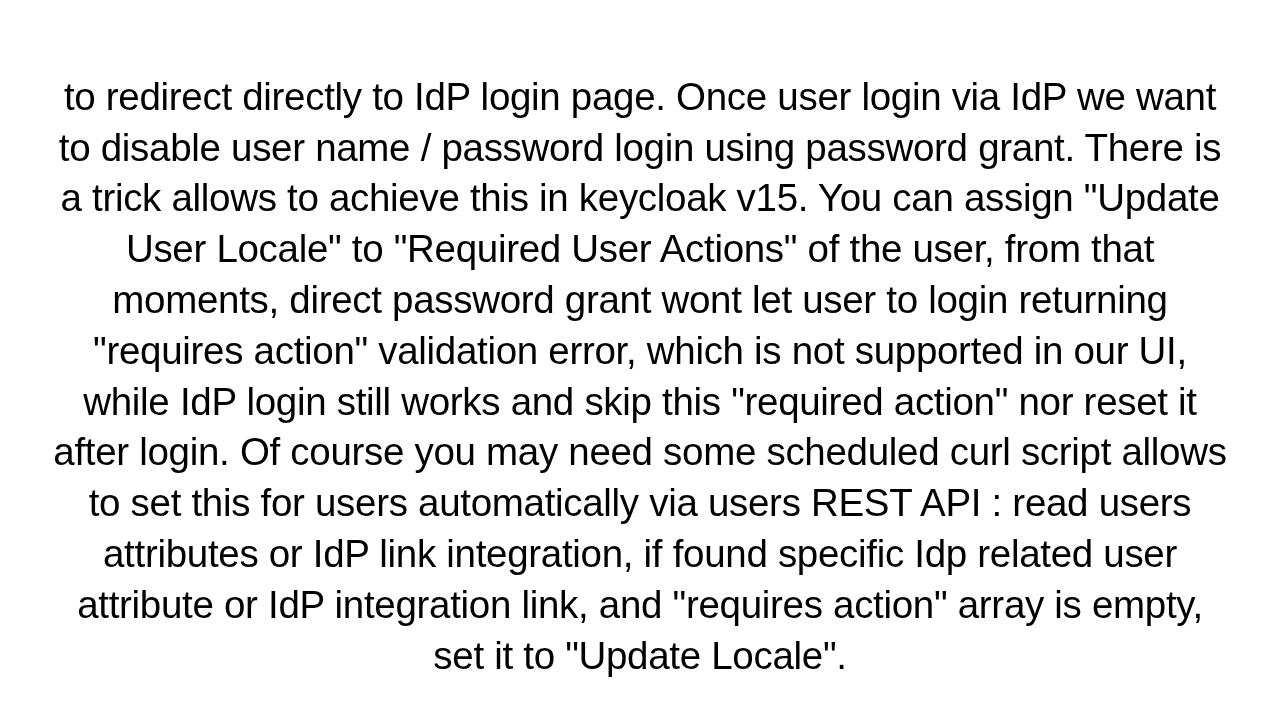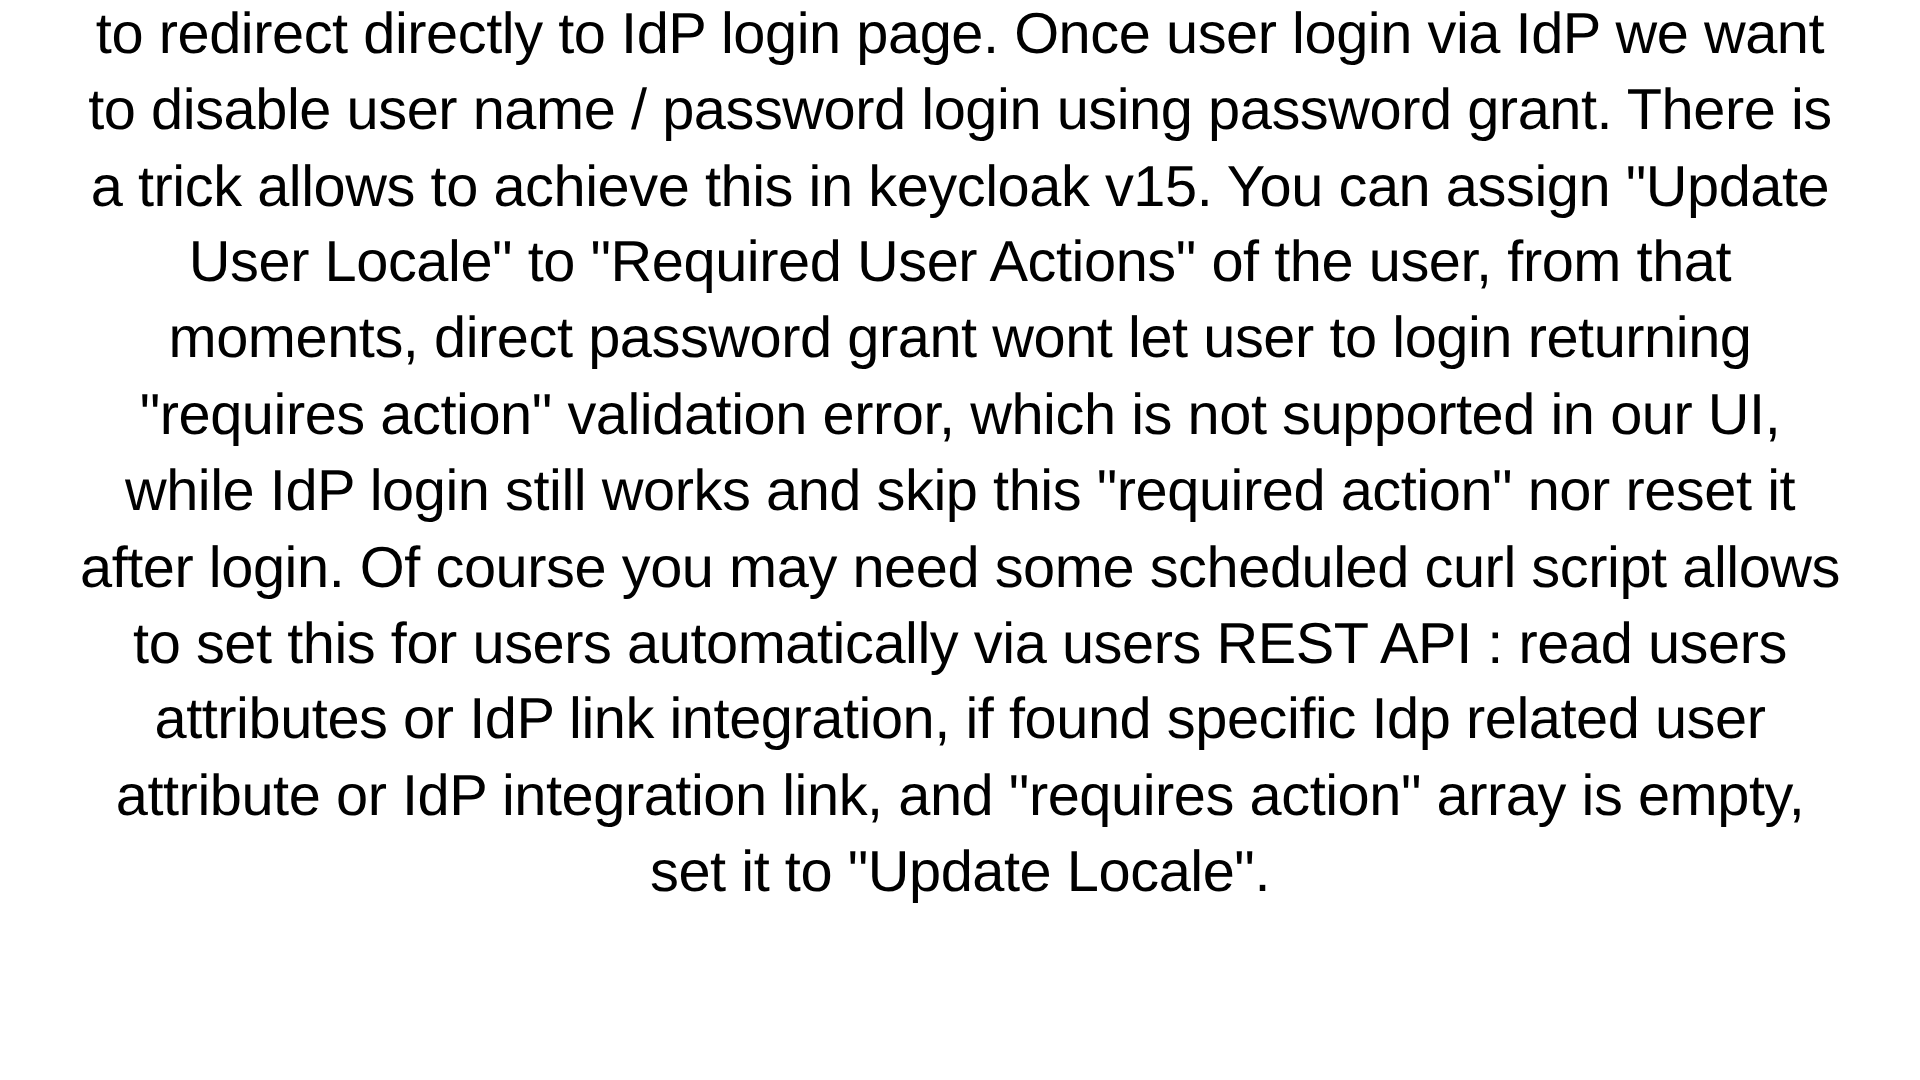--- a/index.html
+++ b/index.html
@@ -10,21 +10,21 @@
     overflow: hidden;
     background: #fff;
     font-family: Arial, Helvetica, sans-serif;
   }
   .content {
     width: 1280px;
     height: 720px;
     box-sizing: border-box;
     padding: 0 50px;
     display: flex;
-    align-items: flex-start;
+    align-items: flex-end;
     justify-content: center;
   }
   .para {
     text-align: center;
     font-size: 38.5px;
     line-height: 1.32;
     color: #000;
     letter-spacing: -0.3px;
     font-weight: 400;
     margin-top: -2px;

